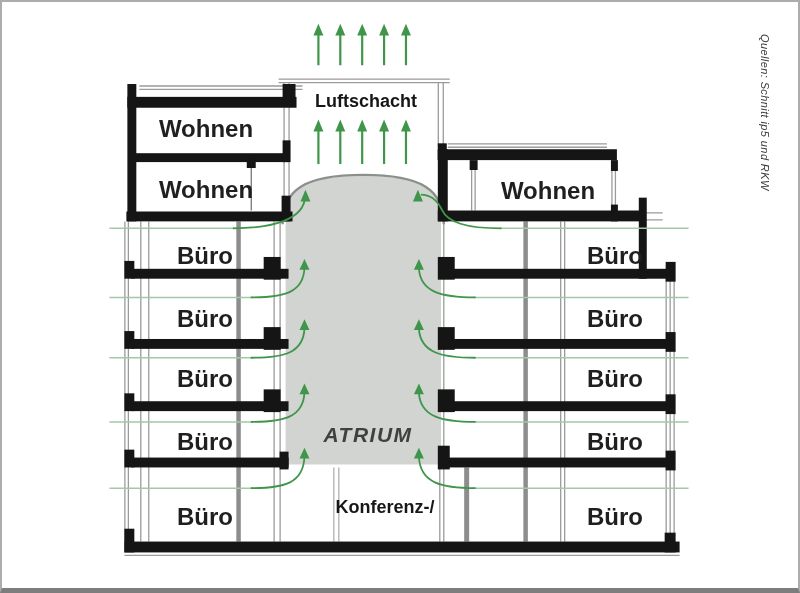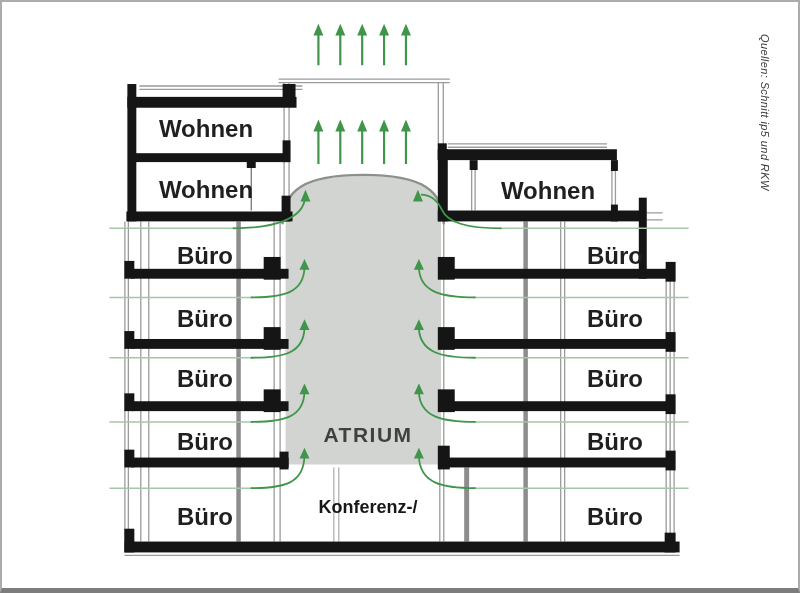--- a/index.html
+++ b/index.html
@@ -16,21 +16,21 @@
   .stage svg{position:absolute;left:0;top:0;}
   .lbl{
     position:absolute;
     transform:translate(-50%,-50%);
     white-space:nowrap;
     z-index:5;
   }
   .room{font-size:24px;font-weight:700;color:#1f1f1f;}
   .shaft-lbl{font-size:18px;font-weight:700;color:#161616;}
   .warm{font-size:20px;font-weight:700;color:#ffffff;letter-spacing:.5px;}
-  .atrium-lbl{font-size:21px;font-weight:700;color:#3d423d;letter-spacing:1.5px;}
+  .atrium-lbl{font-size:21px;font-weight:700;color:#3d423d;letter-spacing:1.5px;font-style:italic;}
   .conf{font-size:18px;font-weight:700;color:#171717;text-align:center;line-height:21px;}
   .credit{
     position:absolute;left:757px;top:32px;
     writing-mode:vertical-rl;
     font-style:italic;font-size:11px;color:#3a3a3a;letter-spacing:.4px;
     z-index:5;
   }
 </style>
 </head>
 <body>
@@ -183,37 +183,38 @@
       <g fill="#3f9549">
         <polygon points="318,119 313,131 323,131"></polygon>
           <polygon points="340,119 335,131 345,131"></polygon>
         <polygon points="362,119 357,131 367,131"></polygon>
           <polygon points="384,119 379,131 389,131"></polygon>
         <polygon points="406,119 401,131 411,131"></polygon>
       </g>
     </g>
   </svg>
 
+  <div class="lbl shaft-lbl" style="left:364px;top:99px">Luftschacht</div>
 
   <div class="lbl room" style="left:204px;top:127px">Wohnen</div>
   <div class="lbl room" style="left:204px;top:188px">Wohnen</div>
   <div class="lbl room" style="left:546px;top:189px">Wohnen</div>
 
   <div class="lbl room" style="left:203px;top:254px">Büro</div>
   <div class="lbl room" style="left:203px;top:317px">Büro</div>
   <div class="lbl room" style="left:203px;top:377px">Büro</div>
   <div class="lbl room" style="left:203px;top:440px">Büro</div>
   <div class="lbl room" style="left:203px;top:515px">Büro</div>
 
   <div class="lbl room" style="left:613px;top:254px">Büro</div>
   <div class="lbl room" style="left:613px;top:317px">Büro</div>
   <div class="lbl room" style="left:613px;top:377px">Büro</div>
   <div class="lbl room" style="left:613px;top:440px">Büro</div>
   <div class="lbl room" style="left:613px;top:515px">Büro</div>
 
   <div class="lbl atrium-lbl" style="left:366px;top:433px">ATRIUM</div>
 
-  <div class="lbl conf" style="left:366px;top:505px">
+  <div class="lbl conf" style="left:383px;top:505px">
     <div>Konferenz-/</div>
   </div>
 
   <div class="credit">Quellen: Schnitt ip5 und RKW</div>
 </div>
 
 </body></html>

